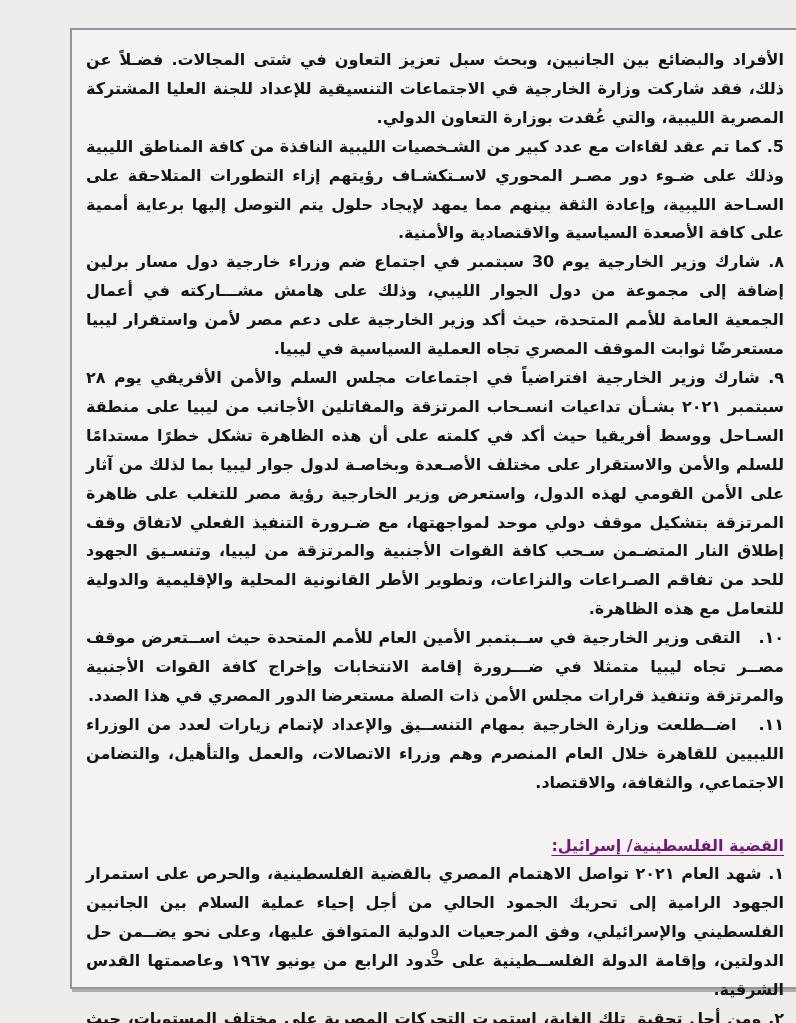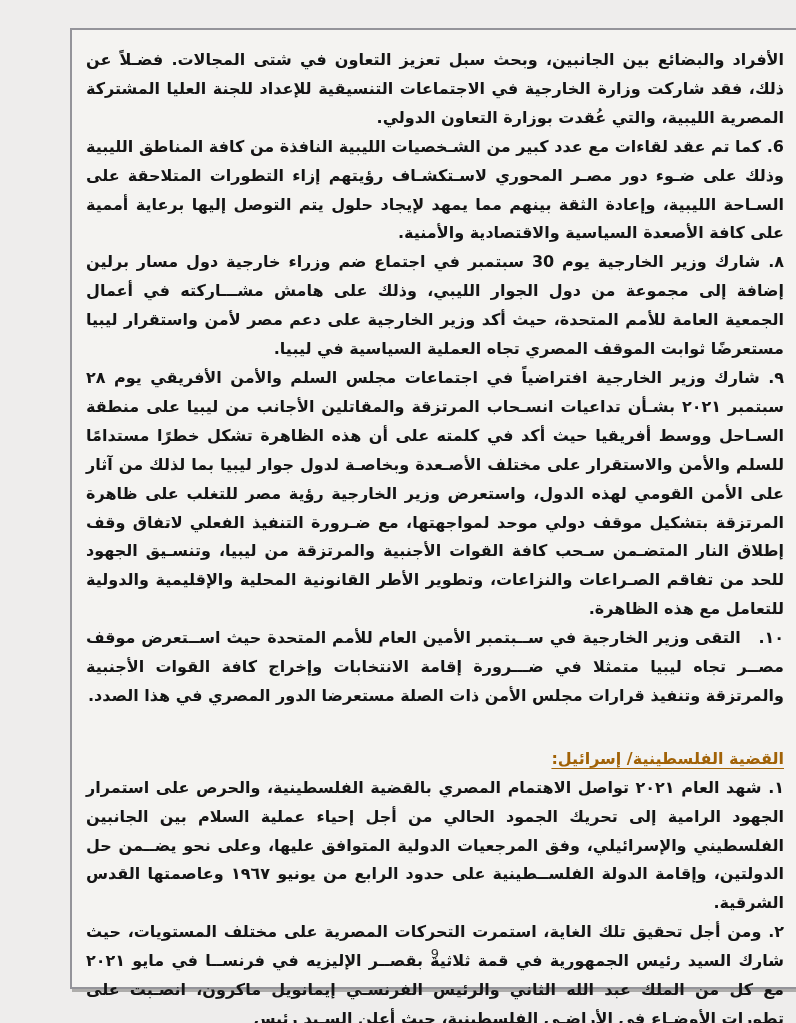--- a/index.html
+++ b/index.html
@@ -66,23 +66,24 @@
     font-family: "DejaVu Sans", sans-serif;
   }
 </style>
 </head>
 <body>
 
 <div class="canvas">
   <div class="page">
     <div class="content">
       <p>الأفراد والبضائع بين الجانبين، وبحث سبل تعزيز التعاون في شتى المجالات. فضـلاً عن ذلك، فقد شاركت وزارة الخارجية في الاجتماعات التنسيقية للإعداد للجنة العليا المشتركة المصرية الليبية، والتي عُقدت بوزارة التعاون الدولي.</p>
-      <p>6. كما تم عقد لقاءات مع عدد كبير من الشـخصيات الليبية النافذة من كافة المناطق الليبية وذلك على ضـوء دور مصـر المحوري لاسـتكشـاف رؤيتهم إزاء التطورات المتلاحقة على السـاحة الليبية، وإعادة الثقة بينهم مما يمهد لإيجاد حلول يتم التوصل إليها برعاية أممية على كافة الأصعدة السياسية والاقتصادية والأمنية.</p>
+      <p>5. كما تم عقد لقاءات مع عدد كبير من الشـخصيات الليبية النافذة من كافة المناطق الليبية وذلك على ضـوء دور مصـر المحوري لاسـتكشـاف رؤيتهم إزاء التطورات المتلاحقة على السـاحة الليبية، وإعادة الثقة بينهم مما يمهد لإيجاد حلول يتم التوصل إليها برعاية أممية على كافة الأصعدة السياسية والاقتصادية والأمنية.</p>
       <p>٨. شارك وزير الخارجية يوم 30 سبتمبر في اجتماع ضم وزراء خارجية دول مسار برلين إضافة إلى مجموعة من دول الجوار الليبي، وذلك على هامش مشـــاركته في أعمال الجمعية العامة للأمم المتحدة، حيث أكد وزير الخارجية على دعم مصر لأمن واستقرار ليبيا مستعرضًا ثوابت الموقف المصري تجاه العملية السياسية في ليبيا.</p>
       <p>٩. شارك وزير الخارجية افتراضياً في اجتماعات مجلس السلم والأمن الأفريقي يوم ٢٨ سبتمبر ٢٠٢١ بشـأن تداعيات انسـحاب المرتزقة والمقاتلين الأجانب من ليبيا على منطقة السـاحل ووسط أفريقيا حيث أكد في كلمته على أن هذه الظاهرة تشكل خطرًا مستدامًا للسلم والأمن والاستقرار على مختلف الأصـعدة وبخاصـة لدول جوار ليبيا بما لذلك من آثار على الأمن القومي لهذه الدول، واستعرض وزير الخارجية رؤية مصر للتغلب على ظاهرة المرتزقة بتشكيل موقف دولي موحد لمواجهتها، مع ضـرورة التنفيذ الفعلي لاتفاق وقف إطلاق النار المتضـمن سـحب كافة القوات الأجنبية والمرتزقة من ليبيا، وتنسـيق الجهود للحد من تفاقم الصـراعات والنزاعات، وتطوير الأطر القانونية المحلية والإقليمية والدولية للتعامل مع هذه الظاهرة.</p>
       <p>١٠.&nbsp;&nbsp;&nbsp;التقى وزير الخارجية في ســبتمبر الأمين العام للأمم المتحدة حيث اســتعرض موقف مصــر تجاه ليبيا متمثلا في ضـــرورة إقامة الانتخابات وإخراج كافة القوات الأجنبية والمرتزقة وتنفيذ قرارات مجلس الأمن ذات الصلة مستعرضا الدور المصري في هذا الصدد.</p>
-      <h2 class="section-heading" style="color: #a16207;">القضية الفلسطينية/ إسرائيل:</h2>
+      <p>١١.&nbsp;&nbsp;&nbsp;اضــطلعت وزارة الخارجية بمهام التنســيق والإعداد لإتمام زيارات لعدد من الوزراء الليبيين للقاهرة خلال العام المنصرم وهم وزراء الاتصالات، والعمل والتأهيل، والتضامن الاجتماعي، والثقافة، والاقتصاد.</p>
+      <h2 class="section-heading" style="color: #701a75;">القضية الفلسطينية/ إسرائيل:</h2>
       <p>١.&nbsp;شهد العام ٢٠٢١ تواصل الاهتمام المصري بالقضية الفلسطينية، والحرص على استمرار الجهود الرامية إلى تحريك الجمود الحالي من أجل إحياء عملية السلام بين الجانبين الفلسطيني والإسرائيلي، وفق المرجعيات الدولية المتوافق عليها، وعلى نحو يضــمن حل الدولتين، وإقامة الدولة الفلســطينية على حدود الرابع من يونيو ١٩٦٧ وعاصمتها القدس الشرقية.</p>
       <p>٢.&nbsp;ومن أجل تحقيق تلك الغاية، استمرت التحركات المصرية على مختلف المستويات، حيث شارك السيد رئيس الجمهورية في قمة ثلاثية بقصــر الإليزيه في فرنســا في مايو ٢٠٢١ مع كل من الملك عبد الله الثاني والرئيس الفرنسـي إيمانويل ماكرون، انصـبت على تطورات الأوضـاع في الأراضـي الفلسطينية، حيث أعلن السـيد رئيس</p>
     </div>
     <div class="page-number">9</div>
   </div>
 </div>
 
 </body></html>

